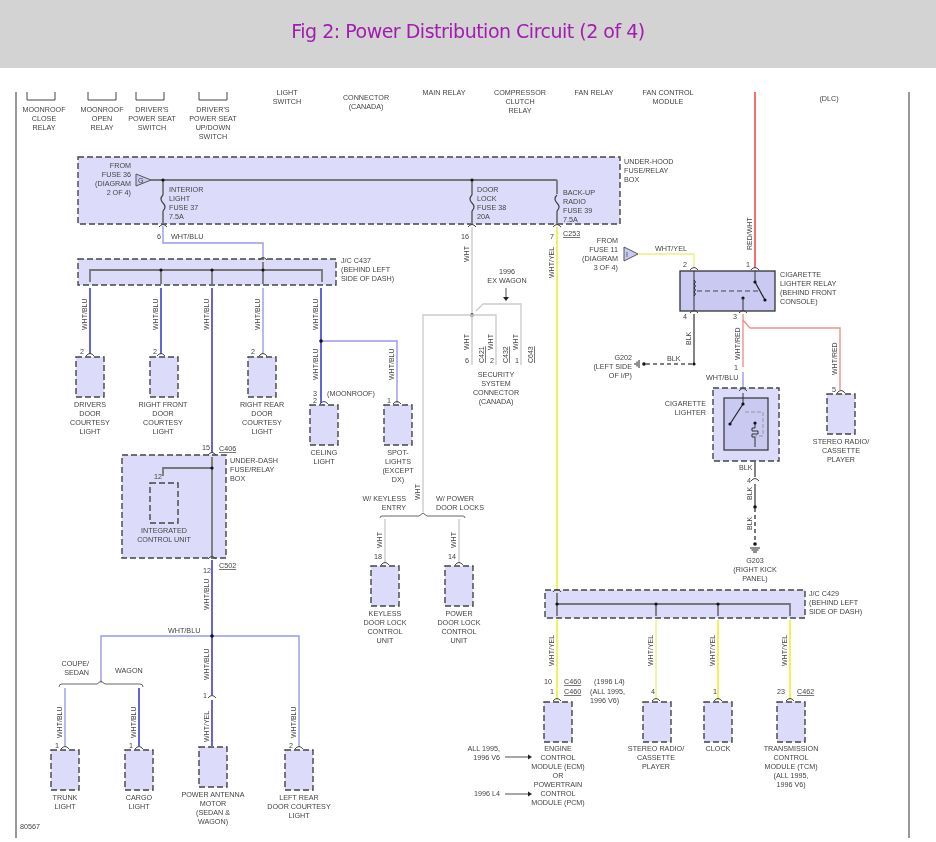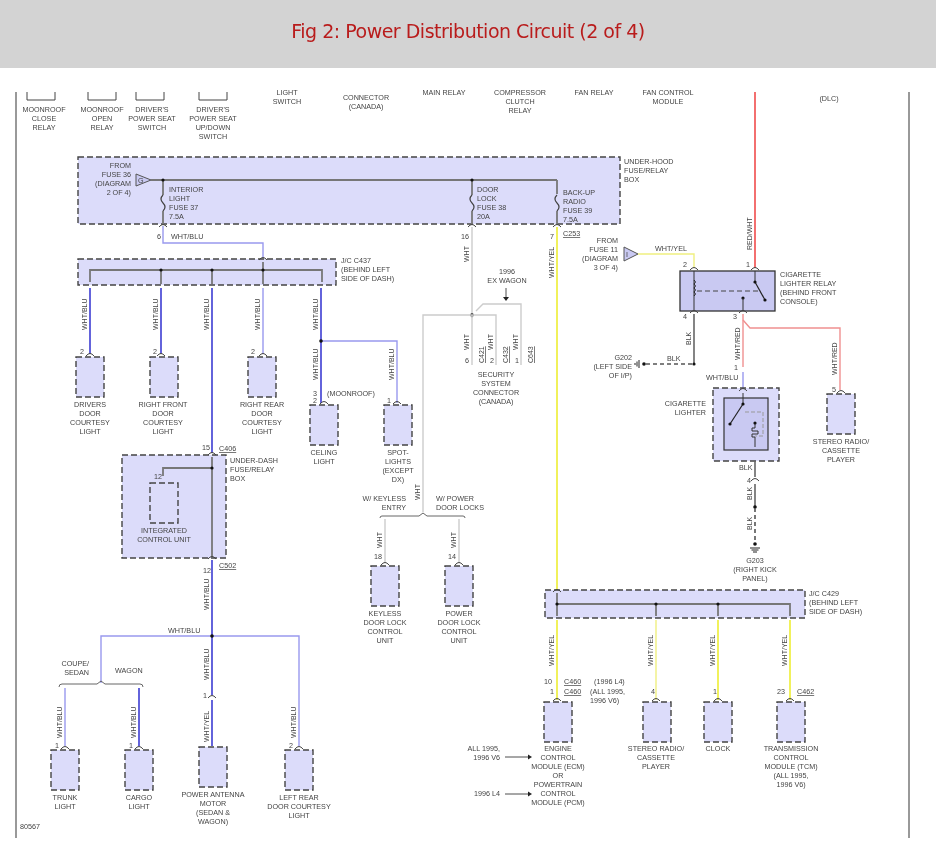--- a/index.html
+++ b/index.html
@@ -1,18 +1,18 @@
 <!DOCTYPE html>
 <html><head>
 <meta charset="utf-8">
 <style>
   html,body{margin:0;padding:0;}
   body{width:936px;height:842px;background:#fff;font-family:"Liberation Sans",sans-serif;position:relative;overflow:hidden;}
   #header{position:absolute;left:0;top:0;width:936px;height:68px;background:#d3d3d3;}
-  #title{position:absolute;left:0;width:936px;top:20px;text-align:center;font-family:"DejaVu Sans",sans-serif;font-size:19px;color:#b91c1c;letter-spacing:-0.5px;}
+  #title{position:absolute;left:0;width:936px;top:20px;text-align:center;font-family:"DejaVu Sans",sans-serif;font-size:19px;color:#a21caf;letter-spacing:-0.5px;}
   #diagram{position:absolute;left:0;top:68px;}
   svg text{font-family:"Liberation Sans",sans-serif;font-size:7.2px;fill:#444;}
   .box{fill:#dcdcfa;stroke:#444;stroke-width:1.4;stroke-dasharray:6,3;}
   .bus{stroke:#777;stroke-width:1.8;fill:none;}
   .wb{stroke:#2222cc;stroke-width:1.4;fill:none;}
   .wlb{stroke:#9999ee;stroke-width:1.4;fill:none;}
   .wy{stroke:#eeee33;stroke-width:1.6;fill:none;}
   .wly{stroke:#f0f080;stroke-width:1.4;fill:none;}
   .ww{stroke:#cccccc;stroke-width:1.4;fill:none;}
   .wr{stroke:#ee3333;stroke-width:1.4;fill:none;}

